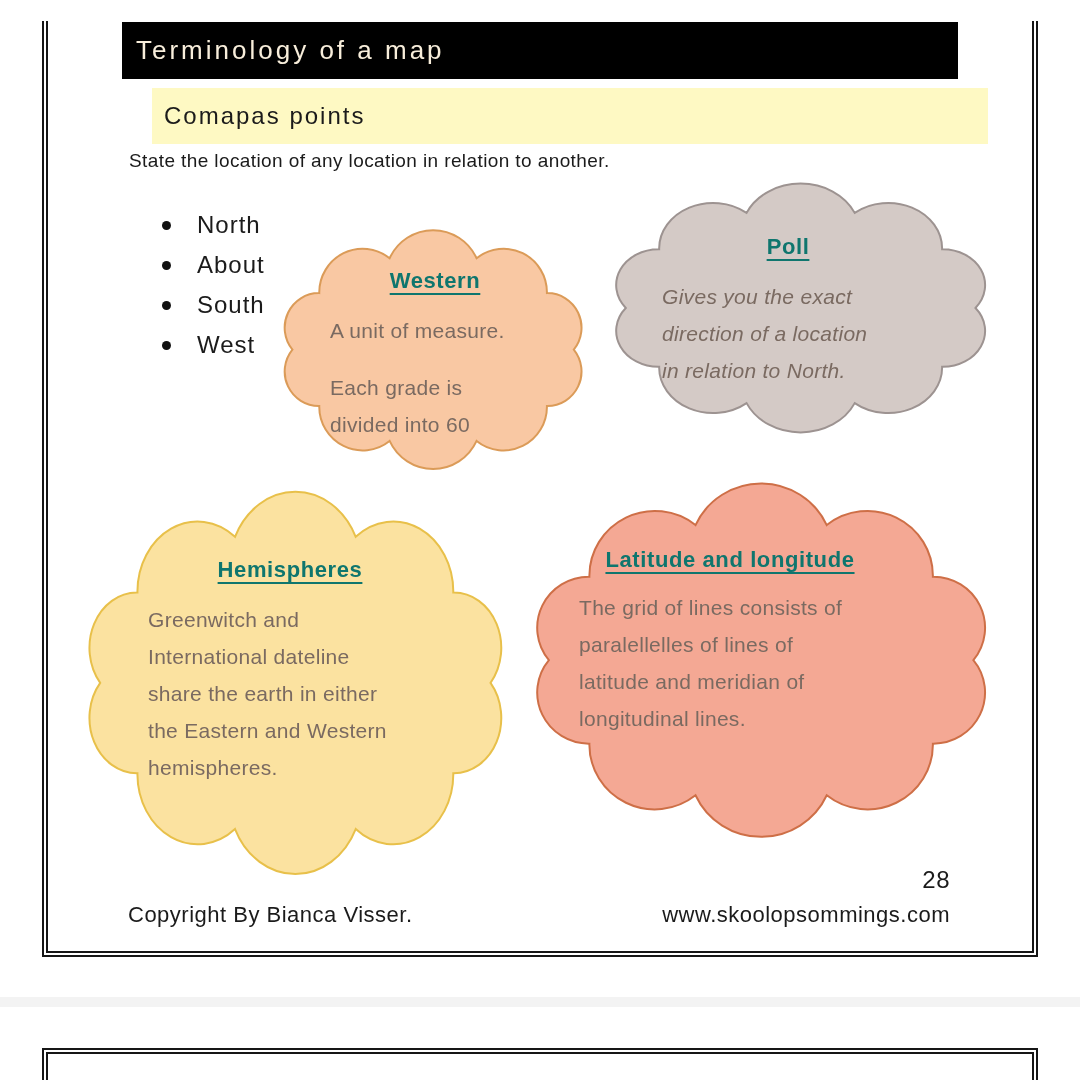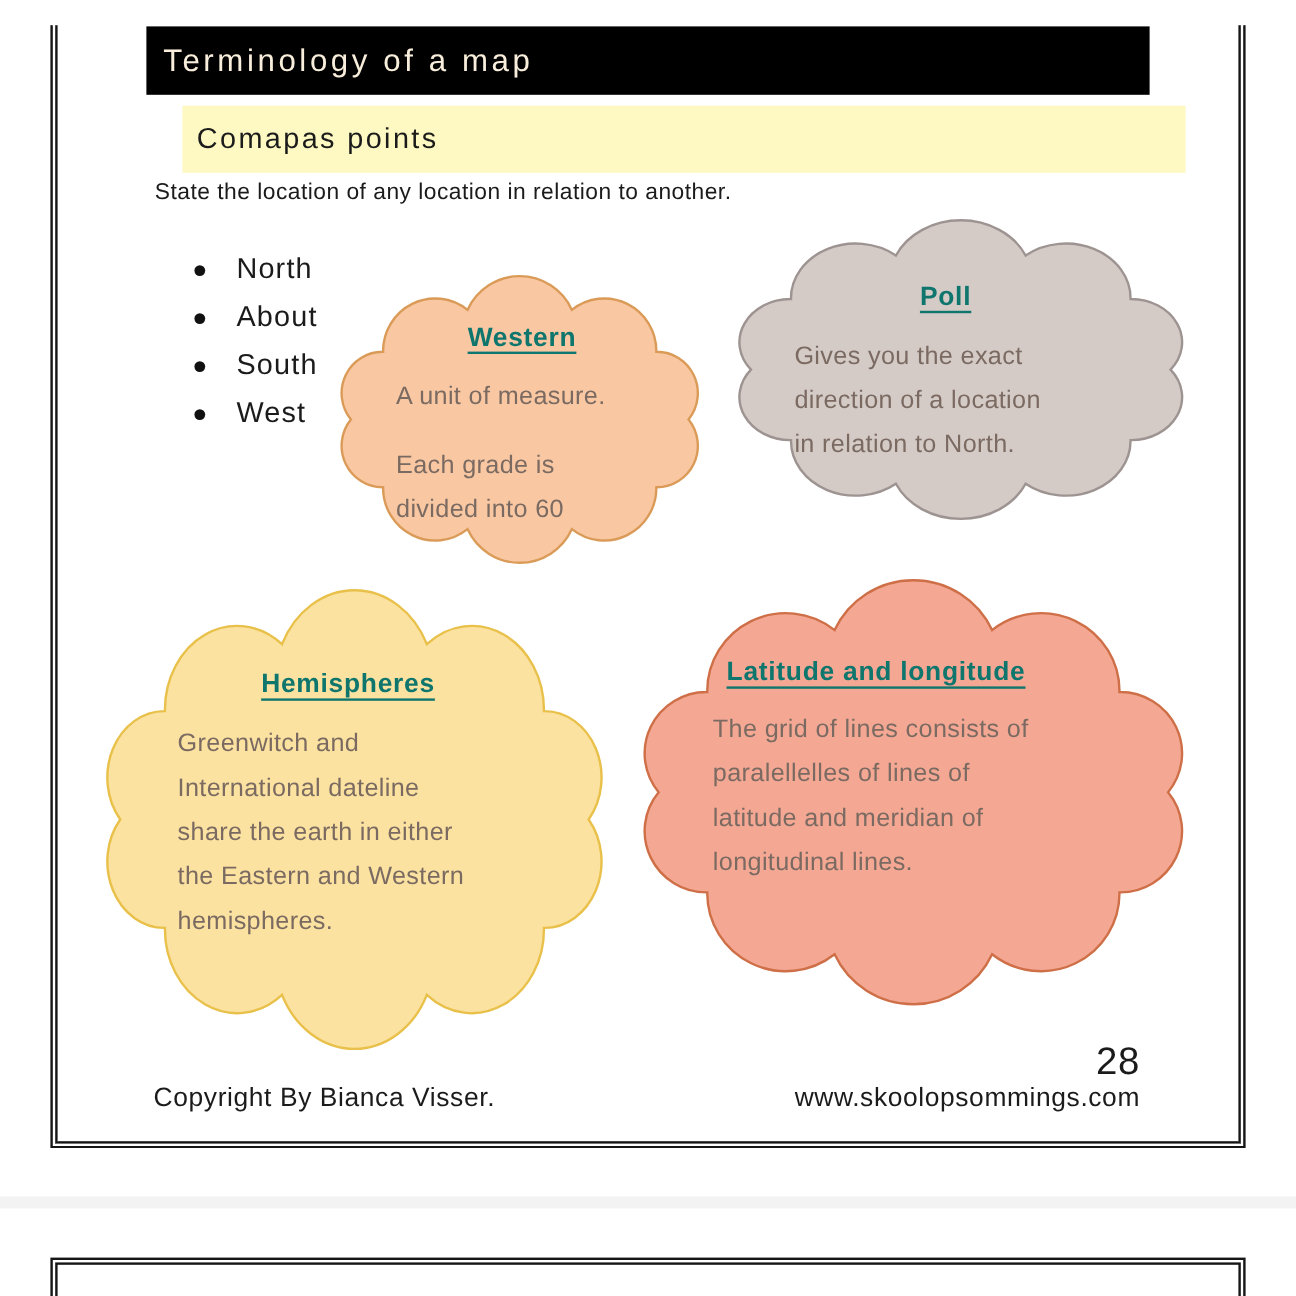--- a/index.html
+++ b/index.html
@@ -64,29 +64,29 @@
     letter-spacing:0.6px;
   }
   .cloud-body{
     font-size:21px;line-height:37px;color:#7a6a61;letter-spacing:0.3px;
     white-space:pre-line;
   }
   .ct-degrees{left:305px;top:268px;width:260px;}
   .ct-degrees .p1{margin-top:18px;margin-left:25px;}
   .ct-degrees .p2{margin-top:20px;margin-left:25px;}
   .ct-poll{left:640px;top:234px;width:296px;}
-  .ct-poll .cloud-body{margin-top:18px;margin-left:22px;}
+  .ct-poll .cloud-body{margin-top:18px;margin-left:22px;font-style:italic;}
   .ct-hemispheres{left:140px;top:557px;width:300px;}
   .ct-hemispheres .cloud-body{margin-top:18px;margin-left:8px;}
   .ct-latlong{left:570px;top:547px;width:320px;}
-  .ct-latlong .cloud-body{margin-top:16px;margin-left:24px;}
+  .ct-latlong .cloud-body{margin-top:16px;margin-left:9px;}
 
   
   .page-number{
-    position:absolute;right:130px;top:866px;font-size:32px;letter-spacing:0.5px;
+    position:absolute;right:130px;top:866px;font-size:24px;letter-spacing:0.5px;
   }
   .copyright{
     position:absolute;left:128px;top:902px;font-size:22px;letter-spacing:0.5px;
   }
   .website{
     position:absolute;right:130px;top:902px;font-size:22px;letter-spacing:0.5px;
   }
 </style>
 </head>
 <body>

